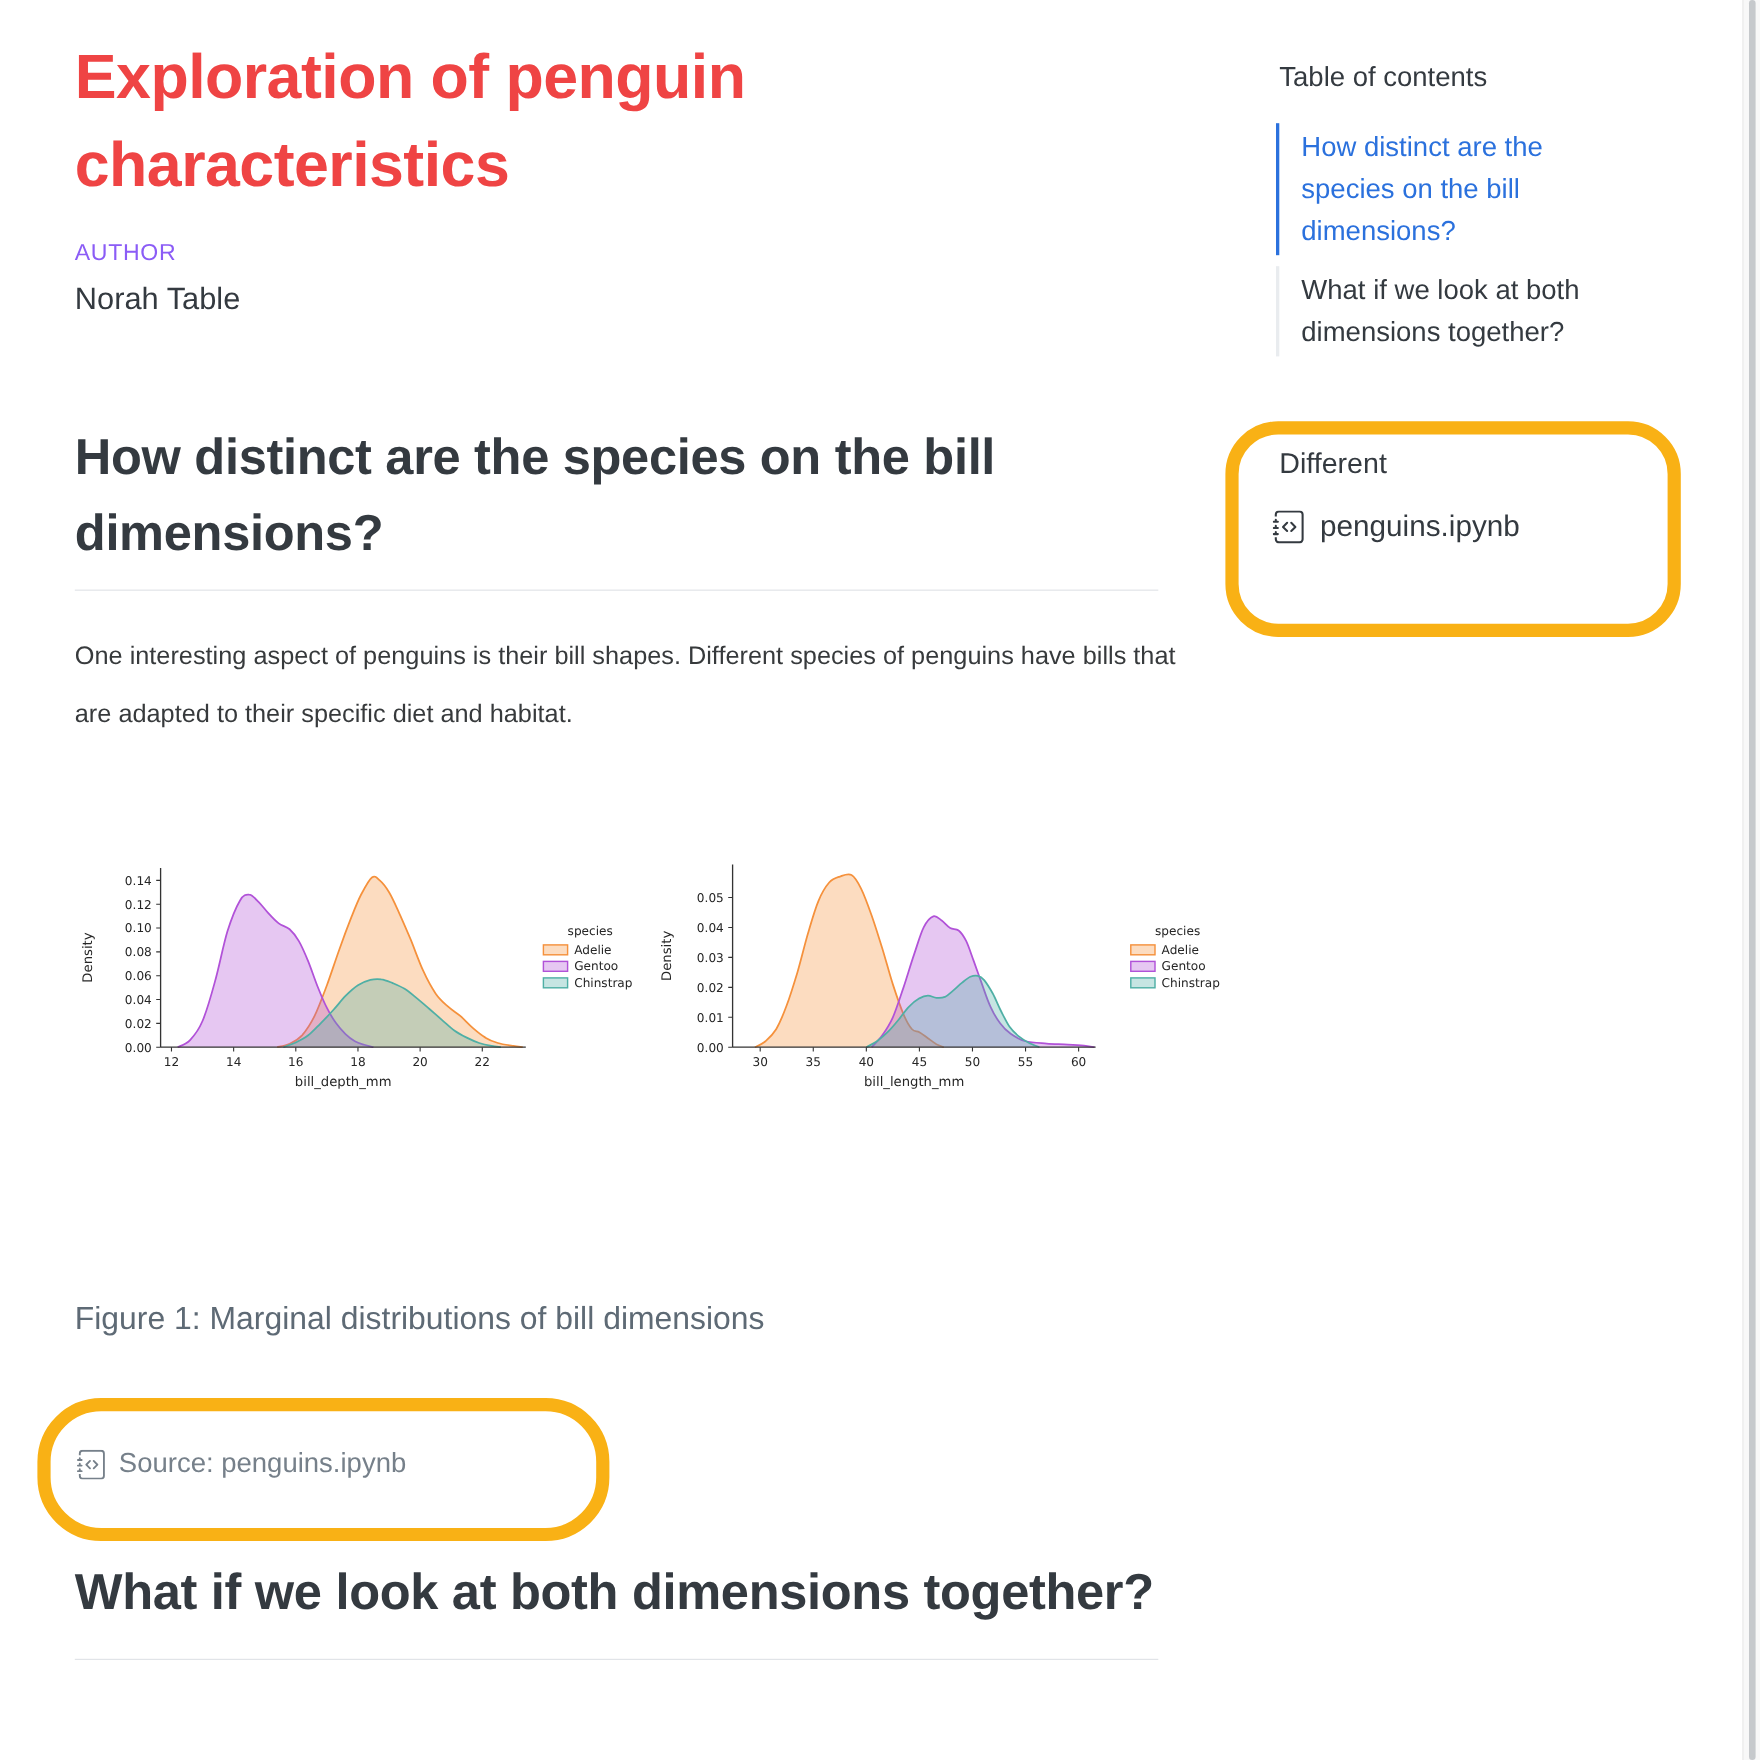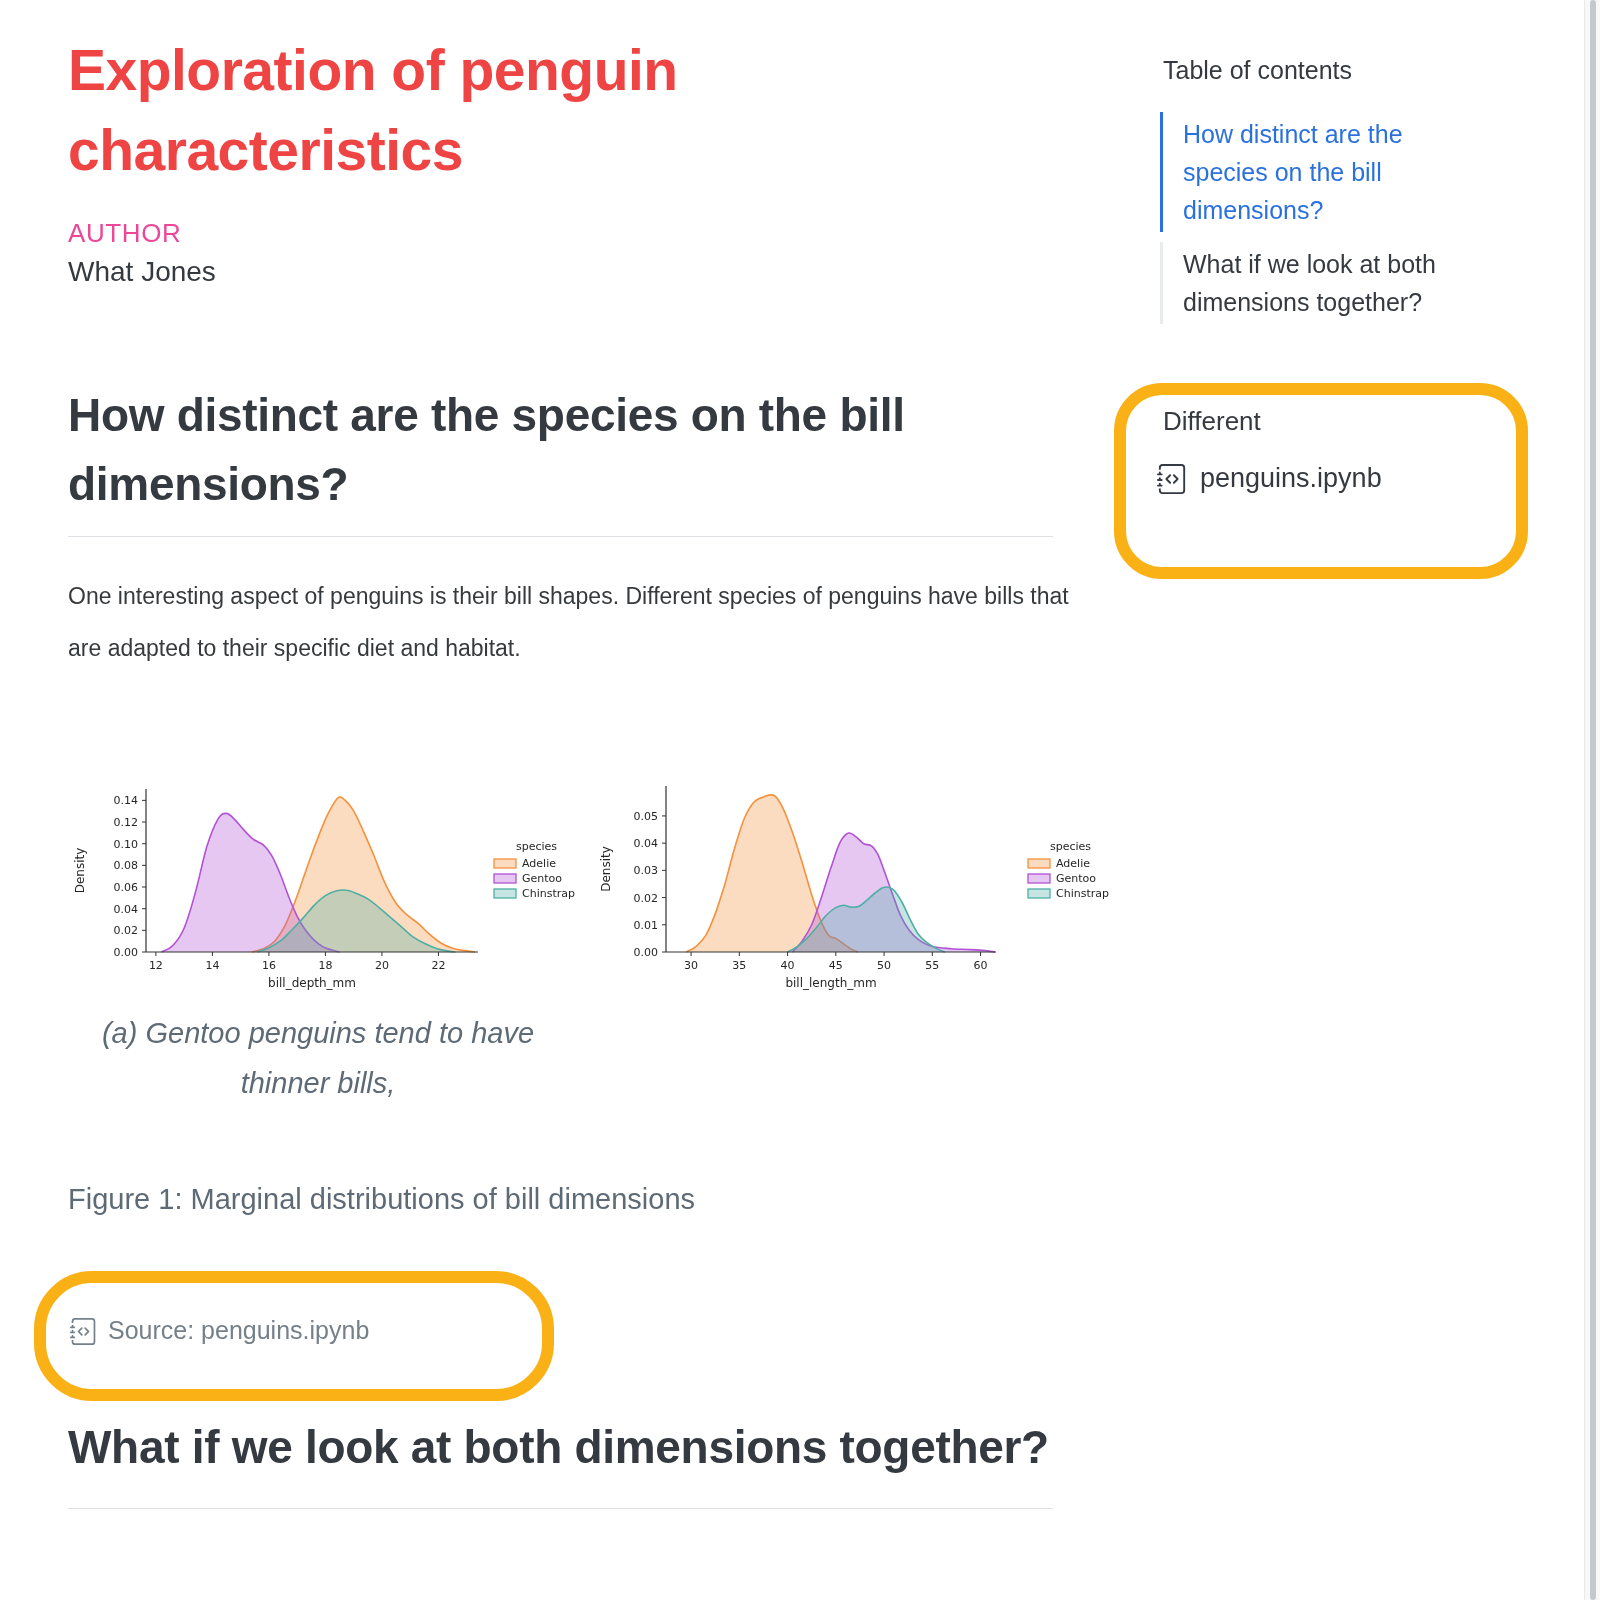--- a/index.html
+++ b/index.html
@@ -2,21 +2,21 @@
 <html><head>
 <meta charset="utf-8">
 <style>
   html,body{margin:0;padding:0;}
   body{width:1600px;height:1600px;background:#ffffff;font-family:"Liberation Sans",sans-serif;
        color:#373a3c;overflow:hidden;position:relative;}
   .abs{position:absolute;}
   h1,h2,h3,p,ul{margin:0;padding:0;}
 
   .page-title{left:68px;top:30px;width:920px;font-size:57px;line-height:80px;font-weight:700;color:#ef4444;letter-spacing:-0.5px;}
-  .author-label{left:68px;top:218px;font-size:26px;letter-spacing:0.6px;color:#ec4899;font-weight:400;}
+  .author-label{left:68px;top:218px;font-size:21px;letter-spacing:0.6px;color:#8b5cf6;font-weight:400;}
   .author-name{left:68px;top:256px;font-size:28px;color:#343a40;}
 
   .section-h{width:985px;font-size:46px;line-height:69px;font-weight:700;color:#343a40;letter-spacing:-0.3px;
              border-bottom:1px solid #dee2e6;}
   #section1{left:68px;top:381px;padding-bottom:17px;}
   #section2{left:68px;top:1413px;padding-bottom:26px;}
 
   .body-par{left:68px;top:570px;width:1005px;font-size:23px;line-height:52px;color:#373a3c;}
 
   .figure-wrap{left:68px;top:762px;width:1050px;height:420px;}
@@ -48,21 +48,21 @@
   .nb-item svg{width:30px;height:30px;}
 
   .scroll-track{left:1584px;top:0;width:16px;height:1600px;background:#f8f8f8;border-left:1px solid #e8e8e8;}
   .scroll-thumb{left:1590px;top:0;width:6px;height:1600px;background:#c6c9cc;border-radius:3px;}
 </style>
 </head>
 <body>
 
 <h1 class="abs page-title">Exploration of penguin characteristics</h1>
 <div class="abs author-label">AUTHOR</div>
-<div class="abs author-name">What Jones</div>
+<div class="abs author-name">Norah Table</div>
 
 <h2 id="section1" class="abs section-h">How distinct are the species on the bill dimensions?</h2>
 
 <p class="abs body-par">One interesting aspect of penguins is their bill shapes. Different species of penguins have bills that are adapted to their specific diet and habitat.</p>
 
 <div class="abs figure-wrap">
   <div class="subfig" style="left:2px;">
     <svg width="510" height="230">
         <path d="M182.0,190.0C183.8,189.5 189.5,188.6 193.3,186.8C197.0,184.9 200.8,183.3 204.6,179.2C208.3,175.0 212.1,169.4 215.9,161.8C219.6,154.3 223.4,143.8 227.2,133.7C230.9,123.6 234.7,111.7 238.5,101.2C242.2,90.7 246.5,79.2 249.8,70.9C253.1,62.6 255.2,57.2 258.2,51.4C261.3,45.5 265.3,37.8 268.1,35.7C271.0,33.5 272.6,36.1 275.2,38.4C277.8,40.6 280.9,44.5 283.7,49.2C286.5,53.9 288.9,59.3 292.2,66.5C295.4,73.8 299.7,83.5 303.5,92.5C307.2,101.6 311.0,112.6 314.8,120.7C318.5,128.8 322.3,135.8 326.1,141.3C329.8,146.7 333.6,149.7 337.4,153.2C341.1,156.6 344.9,158.6 348.7,161.8C352.4,165.1 356.2,169.4 360.0,172.7C363.7,175.9 367.5,179.1 371.3,181.3C375.0,183.6 378.3,184.9 382.6,186.2C386.8,187.5 392.9,188.3 396.7,188.9C400.5,189.5 403.8,189.8 405.2,190.0L405.2,190.0L182.0,190.0Z" fill="#f5913c" fill-opacity="0.32"></path>
         <path d="M182.0,190.0C183.8,189.5 189.5,188.6 193.3,186.8C197.0,184.9 200.8,183.3 204.6,179.2C208.3,175.0 212.1,169.4 215.9,161.8C219.6,154.3 223.4,143.8 227.2,133.7C230.9,123.6 234.7,111.7 238.5,101.2C242.2,90.7 246.5,79.2 249.8,70.9C253.1,62.6 255.2,57.2 258.2,51.4C261.3,45.5 265.3,37.8 268.1,35.7C271.0,33.5 272.6,36.1 275.2,38.4C277.8,40.6 280.9,44.5 283.7,49.2C286.5,53.9 288.9,59.3 292.2,66.5C295.4,73.8 299.7,83.5 303.5,92.5C307.2,101.6 311.0,112.6 314.8,120.7C318.5,128.8 322.3,135.8 326.1,141.3C329.8,146.7 333.6,149.7 337.4,153.2C341.1,156.6 344.9,158.6 348.7,161.8C352.4,165.1 356.2,169.4 360.0,172.7C363.7,175.9 367.5,179.1 371.3,181.3C375.0,183.6 378.3,184.9 382.6,186.2C386.8,187.5 392.9,188.3 396.7,188.9C400.5,189.5 403.8,189.8 405.2,190.0" fill="none" stroke="#f5913c" stroke-width="1.6" stroke-linejoin="round"></path>
@@ -151,21 +151,20 @@
         <text x="14" y="107" text-anchor="middle" font-size="12" fill="#262626" font-family="DejaVu Sans, sans-serif" transform="rotate(-90 14 107)">Density</text>
         <text x="454" y="88" text-anchor="start" font-size="11" fill="#262626" font-family="DejaVu Sans, sans-serif">species</text>
         <rect x="432" y="97" width="22" height="9" fill="#f5913c" fill-opacity="0.32" stroke="#f5913c" stroke-width="1.3"></rect>
         <text x="460" y="105" text-anchor="start" font-size="11" fill="#262626" font-family="DejaVu Sans, sans-serif">Adelie</text>
         <rect x="432" y="112" width="22" height="9" fill="#b152d8" fill-opacity="0.32" stroke="#b152d8" stroke-width="1.3"></rect>
         <text x="460" y="120" text-anchor="start" font-size="11" fill="#262626" font-family="DejaVu Sans, sans-serif">Gentoo</text>
         <rect x="432" y="127" width="22" height="9" fill="#4fafa5" fill-opacity="0.32" stroke="#4fafa5" stroke-width="1.3"></rect>
         <text x="460" y="135" text-anchor="start" font-size="11" fill="#262626" font-family="DejaVu Sans, sans-serif">Chinstrap</text>
       </svg>
   </div>
-  <figcaption class="subfig-caption cap-a">(a) Gentoo penguins tend to have thinner bills,</figcaption>
 </div>
 
 <div class="abs figure-caption">Figure 1: Marginal distributions of bill dimensions</div>
 
 <div class="abs ring ring-source"></div>
 <div class="abs source-row">
   <svg viewBox="0 0 16 16" fill="#76808a">
     <path fill-rule="evenodd" d="M8.646 5.646a.5.5 0 0 1 .708 0l2 2a.5.5 0 0 1 0 .708l-2 2a.5.5 0 0 1-.708-.708L10.293 8 8.646 6.354a.5.5 0 0 1 0-.708m-1.292 0a.5.5 0 0 0-.708 0l-2 2a.5.5 0 0 0 0 .708l2 2a.5.5 0 0 0 .708-.708L5.707 8l1.647-1.646a.5.5 0 0 0 0-.708"></path>
     <path d="M3 0h10a2 2 0 0 1 2 2v12a2 2 0 0 1-2 2H3a2 2 0 0 1-2-2v-1h1v1a1 1 0 0 0 1 1h10a1 1 0 0 0 1-1V2a1 1 0 0 0-1-1H3a1 1 0 0 0-1 1v1H1V2a2 2 0 0 1 2-2"></path>
     <path d="M1 5v-.5a.5.5 0 0 1 1 0V5h.5a.5.5 0 0 1 0 1h-2a.5.5 0 0 1 0-1zm0 3v-.5a.5.5 0 0 1 1 0V8h.5a.5.5 0 0 1 0 1h-2a.5.5 0 0 1 0-1zm0 3v-.5a.5.5 0 0 1 1 0v.5h.5a.5.5 0 0 1 0 1h-2a.5.5 0 0 1 0-1z"></path>

